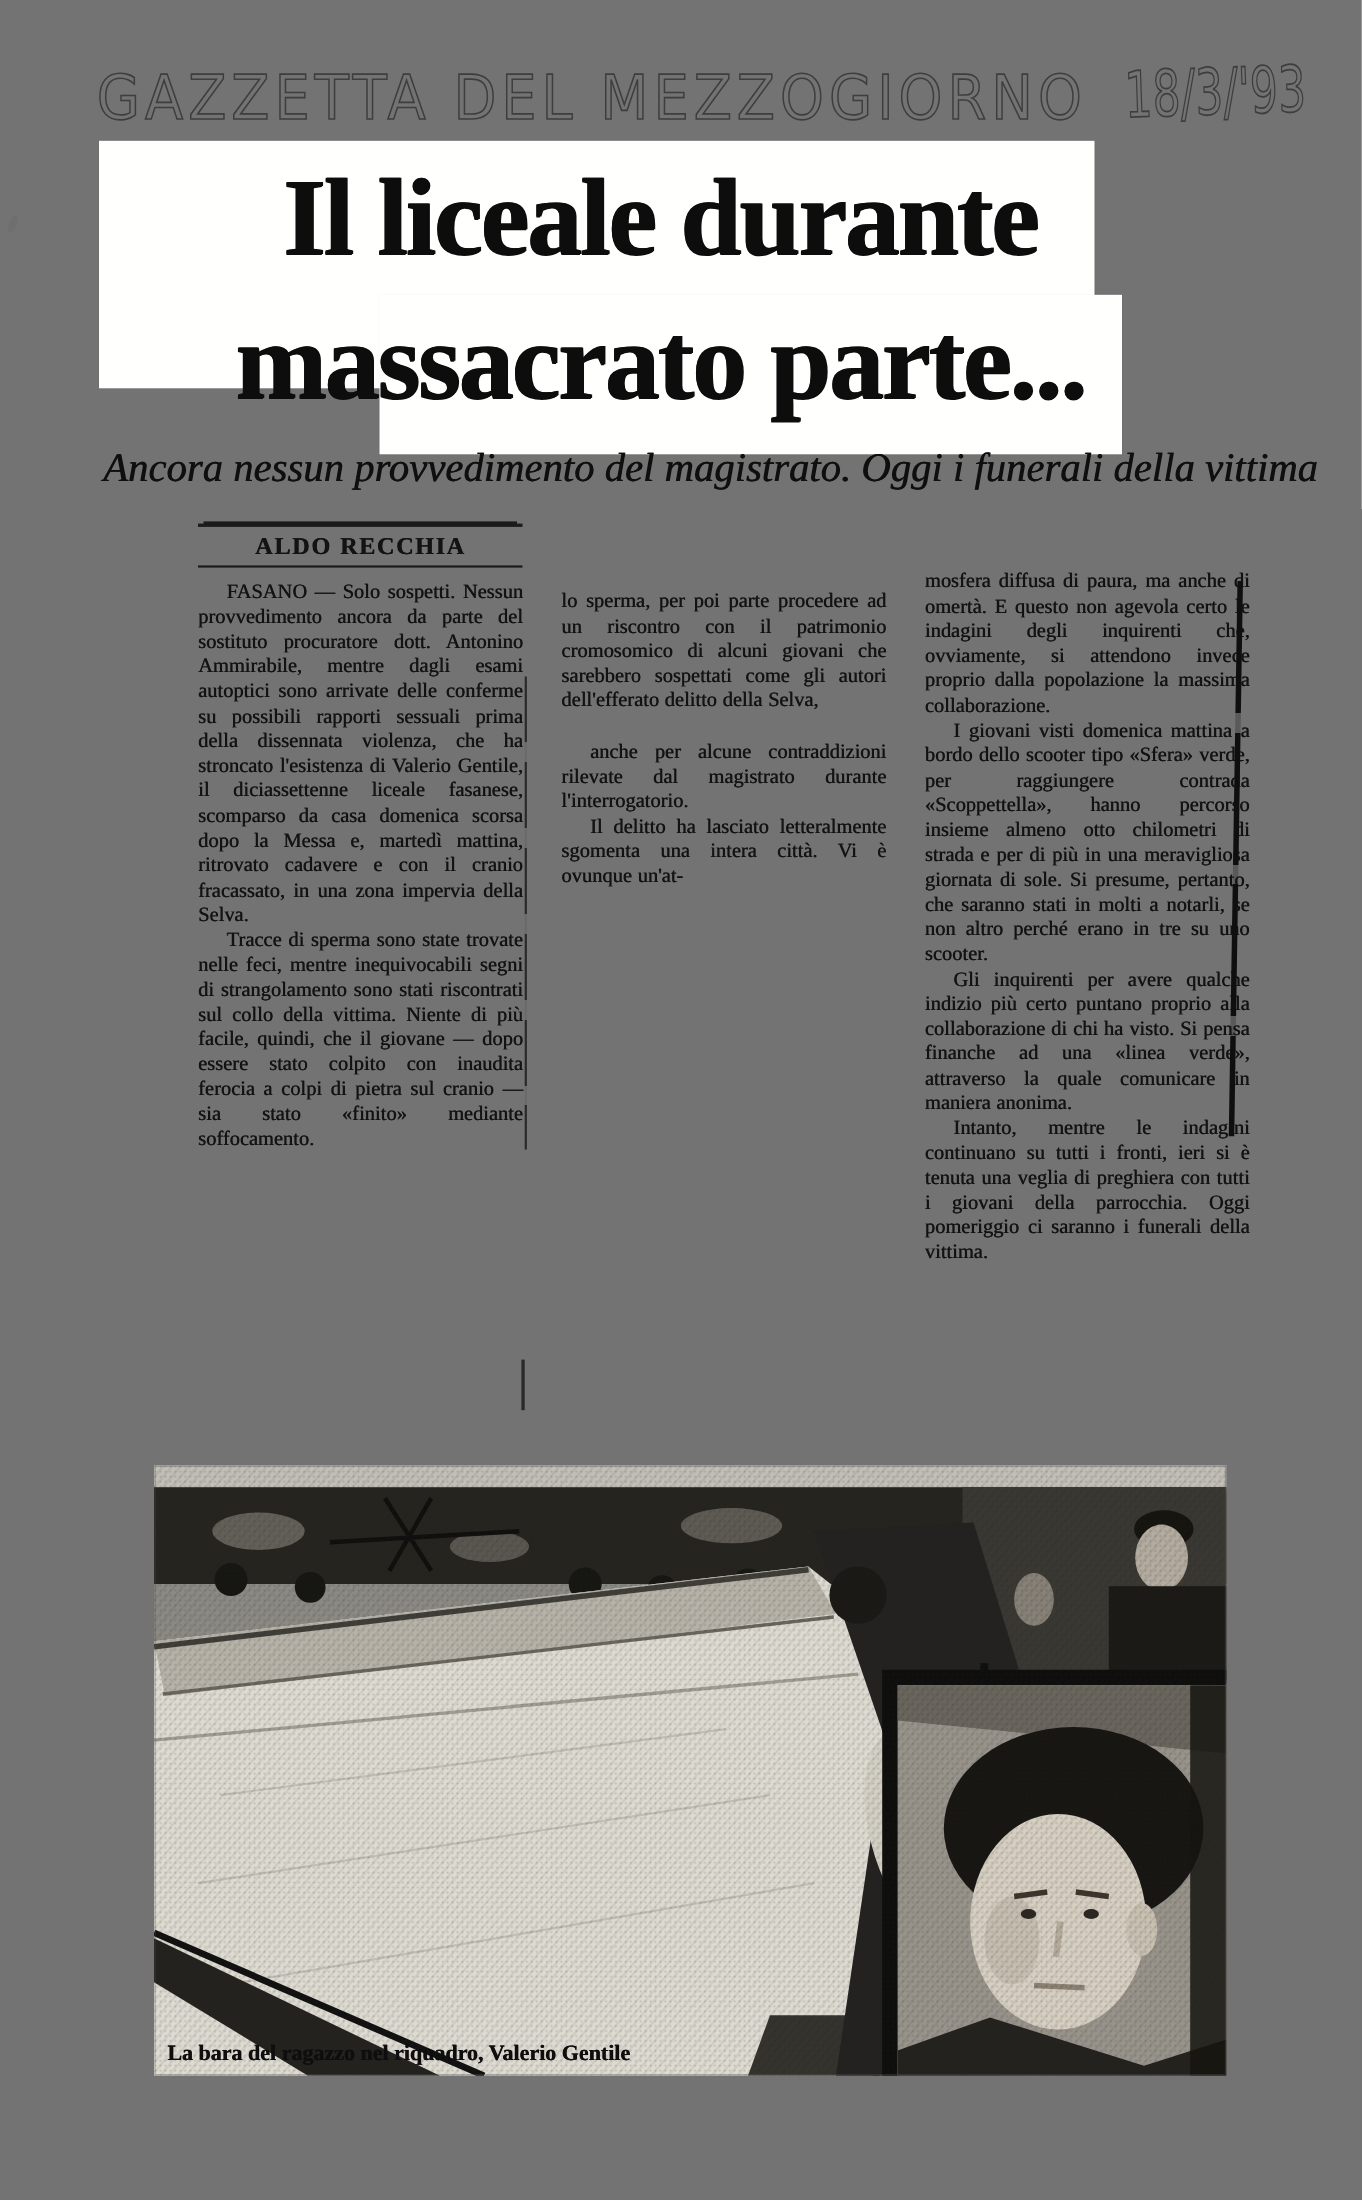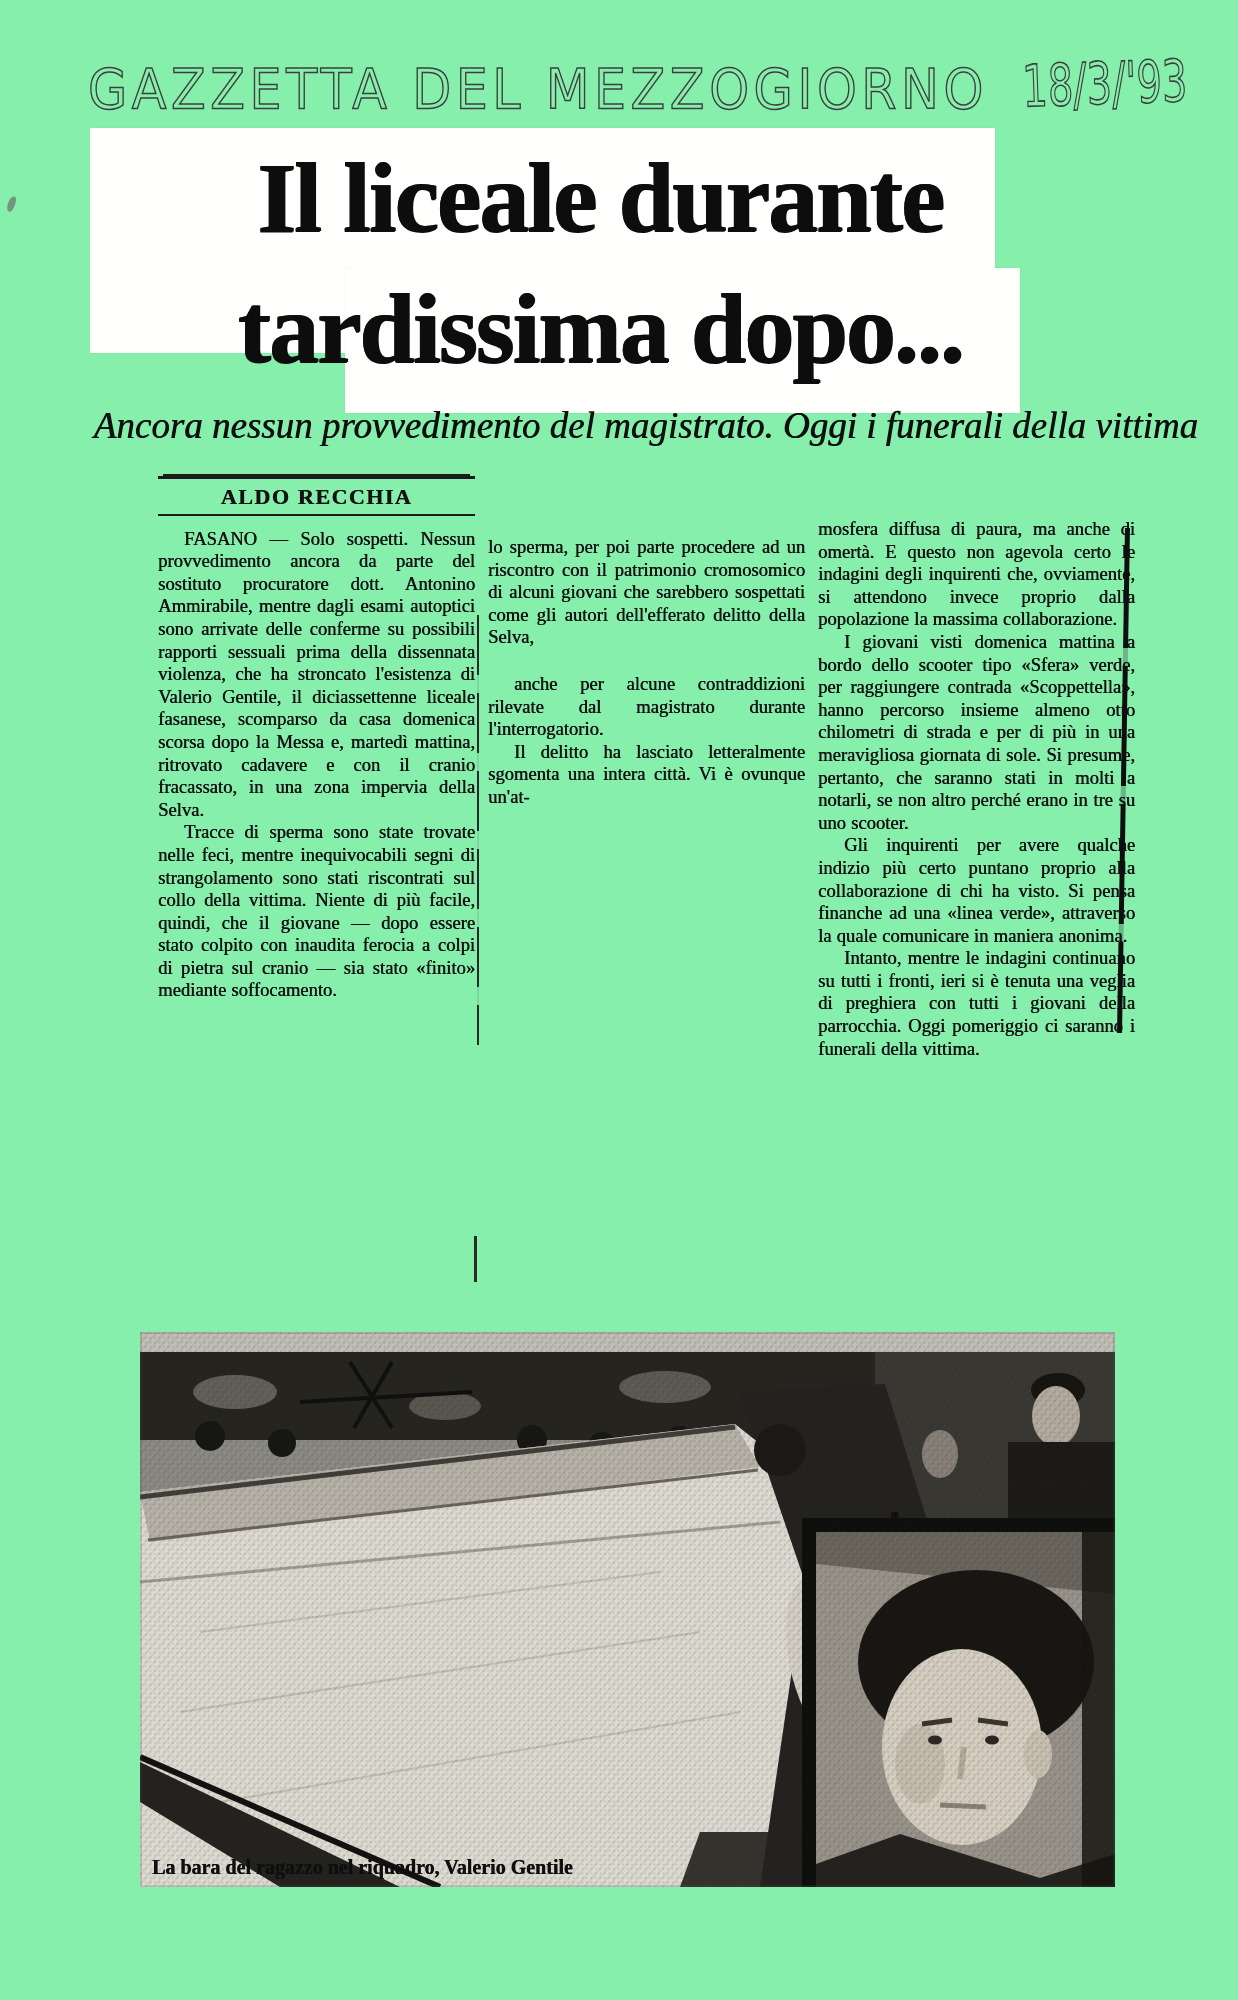--- a/index.html
+++ b/index.html
@@ -1,20 +1,20 @@
 <!DOCTYPE html>
 <html lang="it"><head>
 <meta charset="utf-8">
 <style>
   html,body { margin:0; padding:0; }
   body { width:1238px; height:2000px; background:#ffffff; }
 
   .page {
     position:relative; width:1238px; height:2000px;
-    background:#86efac; overflow:hidden;
+    background:#737373; overflow:hidden;
     font-family:"Liberation Serif", serif; color:#141414;
   }
 
   
   .stray { position:absolute; left:8px; top:196px; width:7px; height:16px;
     border-radius:60% 40% 50% 50%; background:#6d6d6d; transform:rotate(18deg); opacity:.7; }
 
   
   .handwriting { position:absolute; left:78px; top:34px; }
 
@@ -37,21 +37,21 @@
     font-style:italic; font-size:37px; color:#0f0f0f;
     text-shadow:0.6px 0 0 currentColor; white-space:nowrap;
   }
 
   .columns {
     position:absolute; top:476px; left:158px; width:978px;
     display:flex; gap:13px;
   }
   .col {
     width:317px; font-size:18.6px; line-height:22.6px; text-align:justify;
-    color:#131313; text-shadow:0.45px 0 0 currentColor; word-spacing:0.5px;
+    color:#131313; text-shadow:0.45px 0 0 currentColor; word-spacing:0.5px;margin-left:22px;
   }
   .col p { margin:0; }
   .col p.indent { text-indent:26px; }
   .col p.gap-top { margin-top:24px; }
   .col2 { padding-top:36px; }
   .col3 { padding-top:42px; }
 
   .byline {
     border-top:3px solid #1b1b1b; border-bottom:2px solid #1b1b1b;
     box-shadow:0 -7px 0 -5px #1b1b1b;
@@ -88,21 +88,21 @@
   <svg class="handwriting" width="1130" height="100" viewBox="0 0 1130 100">
     <text x="10" y="74" font-family="DejaVu Sans, sans-serif" font-size="56" letter-spacing="5" fill="none" stroke="#3e3e3e" stroke-width="1.5" textLength="900" lengthAdjust="spacingAndGlyphs">GAZZETTA DEL MEZZOGIORNO</text>
     <text x="945" y="70" font-family="DejaVu Sans, sans-serif" font-size="58" fill="none" stroke="#3e3e3e" stroke-width="1.6" textLength="165" lengthAdjust="spacingAndGlyphs" transform="rotate(-2 1020 70)">18/3/'93</text>
   </svg>
 
   <div class="scanbox sb1"></div>
   <div class="scanbox sb2"></div>
 
   <h1 class="headline">
     <span class="hl">Il liceale durante</span>
-    <span class="hl">tardissima dopo...</span>
+    <span class="hl">massacrato parte...</span>
   </h1>
 
   <div class="subhead">Ancora nessun provvedimento del magistrato. Oggi i funerali della vittima</div>
 
   <div class="columns">
 
     <div class="col col1">
       <div class="byline">ALDO RECCHIA</div>
       <p class="indent">FASANO — Solo sospetti. Nessun provvedimento ancora da parte del sostituto procuratore dott. Antonino Ammirabile, mentre dagli esami autoptici sono arrivate delle conferme su possibili rapporti sessuali prima della dissennata violenza, che ha stroncato l'esistenza di Valerio Gentile, il diciassettenne liceale fasanese, scomparso da casa domenica scorsa dopo la Messa e, martedì mattina, ritrovato cadavere e con il cranio fracassato, in una zona impervia della Selva.</p>
       <p class="indent">Tracce di sperma sono state trovate nelle feci, mentre inequivocabili segni di strangolamento sono stati riscontrati sul collo della vittima. Niente di più facile, quindi, che il giovane — dopo essere stato colpito con inaudita ferocia a colpi di pietra sul cranio — sia stato «finito» mediante soffocamento.</p>

